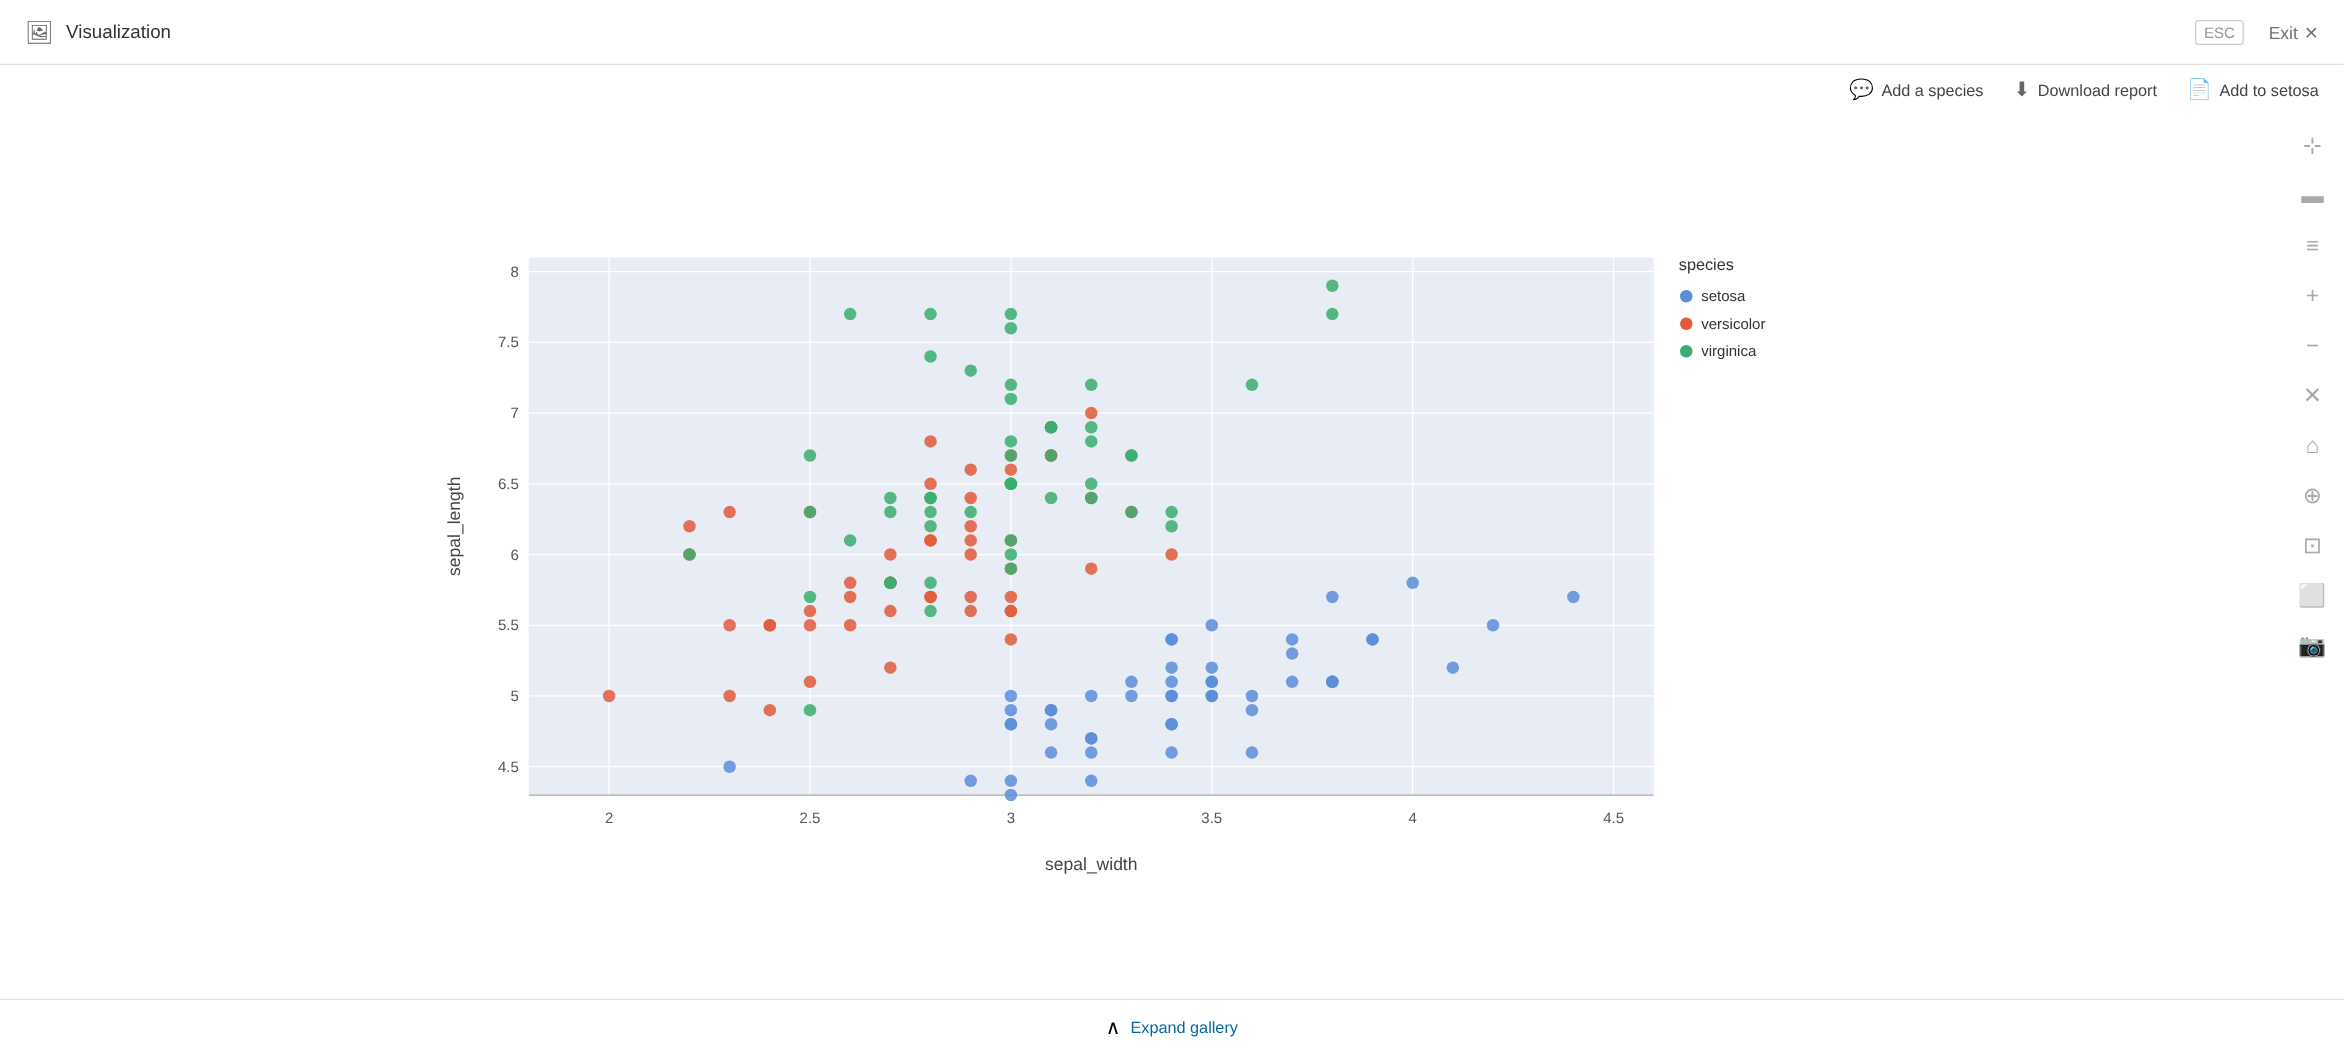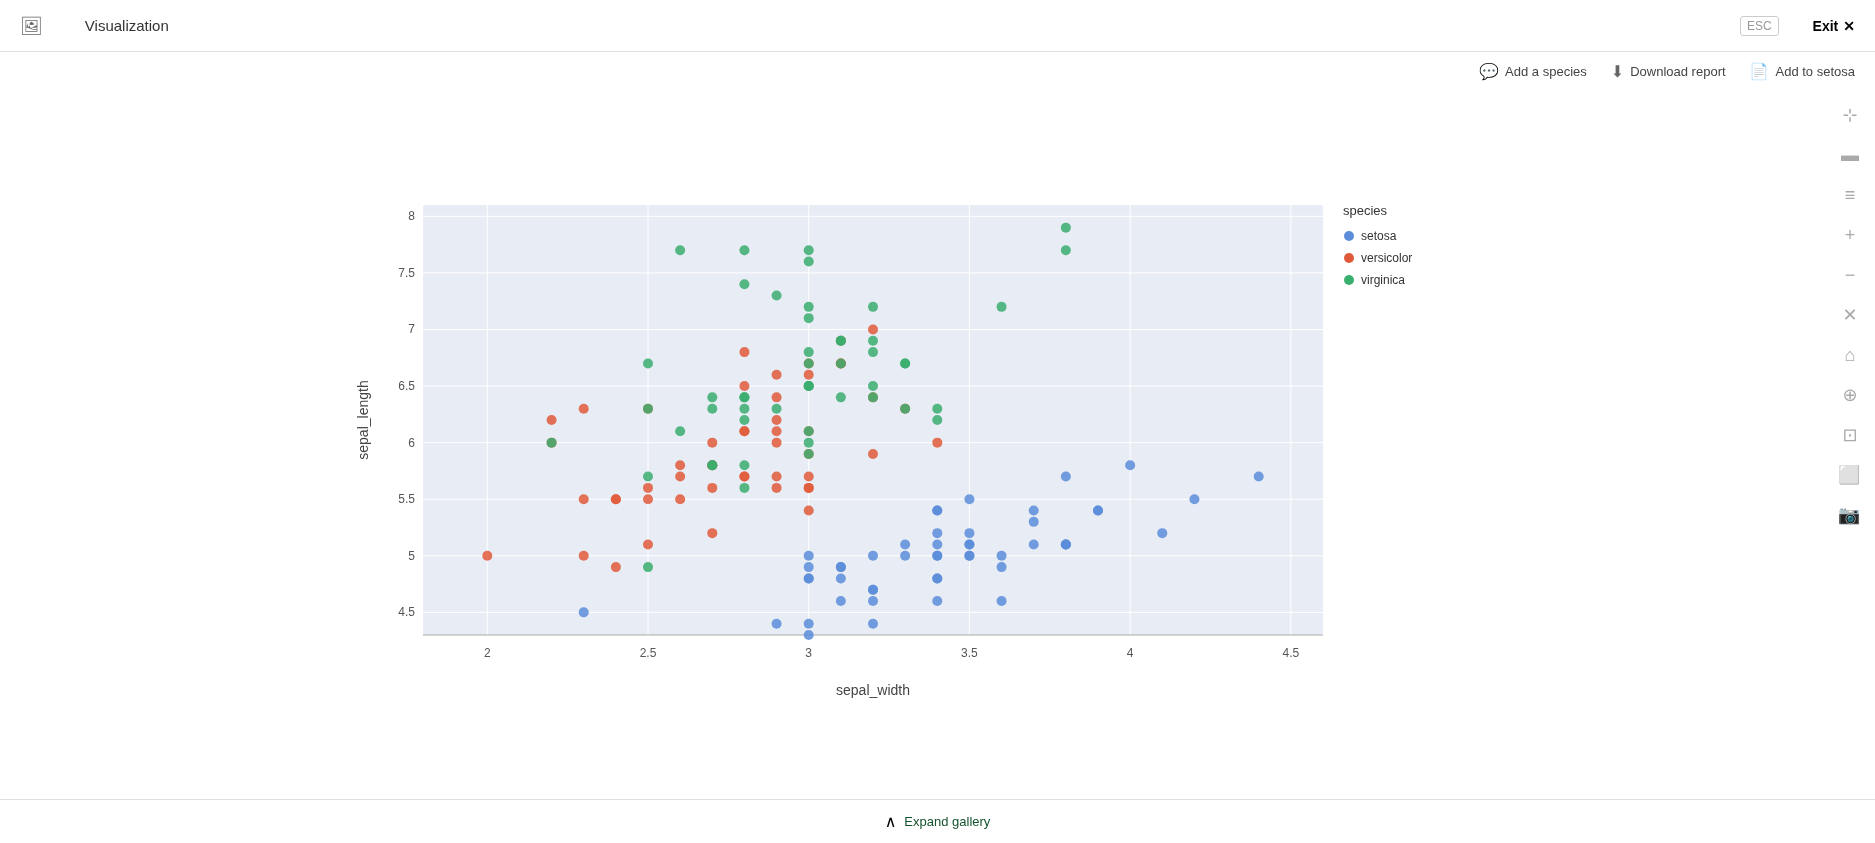--- a/index.html
+++ b/index.html
@@ -23,48 +23,46 @@
     }
     .header-left {
       display: flex;
       align-items: center;
       gap: 10px;
     }
     .header-title {
       font-size: 15px;
       font-weight: 500;
       color: #333;
-      margin-left: 32px;
     }
     .header-icon {
       color: #666;
       font-size: 18px;
     }
     .header-right {
       display: flex;
       align-items: center;
-      gap: 34px;
+      gap: 20px;
     }
     .esc-label {
       font-size: 12px;
       color: #999;
       border: 1px solid #ccc;
       padding: 2px 6px;
       border-radius: 3px;
     }
     .exit-btn {
       display: flex;
       align-items: flex-end;
       gap: 5px;
       font-size: 14px;
-      color: #000000;
+      color: #737373;
       cursor: pointer;
       background: none;
       border: none;
-      font-weight: bold;
     }
     .toolbar-actions {
       display: flex;
       align-items: center;
       gap: 24px;
       padding: 10px 20px;
       justify-content: flex-end;
       flex-shrink: 0;
     }
     .action-btn {
@@ -118,21 +116,21 @@
       border-top: 1px solid #e0e0e0;
       display: flex;
       align-items: center;
       justify-content: center;
       gap: 8px;
       flex-shrink: 0;
       cursor: pointer;
     }
     .footer-label {
       font-size: 13px;
-      color: #14532d;
+      color: #0369a1;
     }
     svg.scatter {
       display: block;
     }
   </style>
 </head>
 <body>
 
 <div class="header">
   <div class="header-left">

